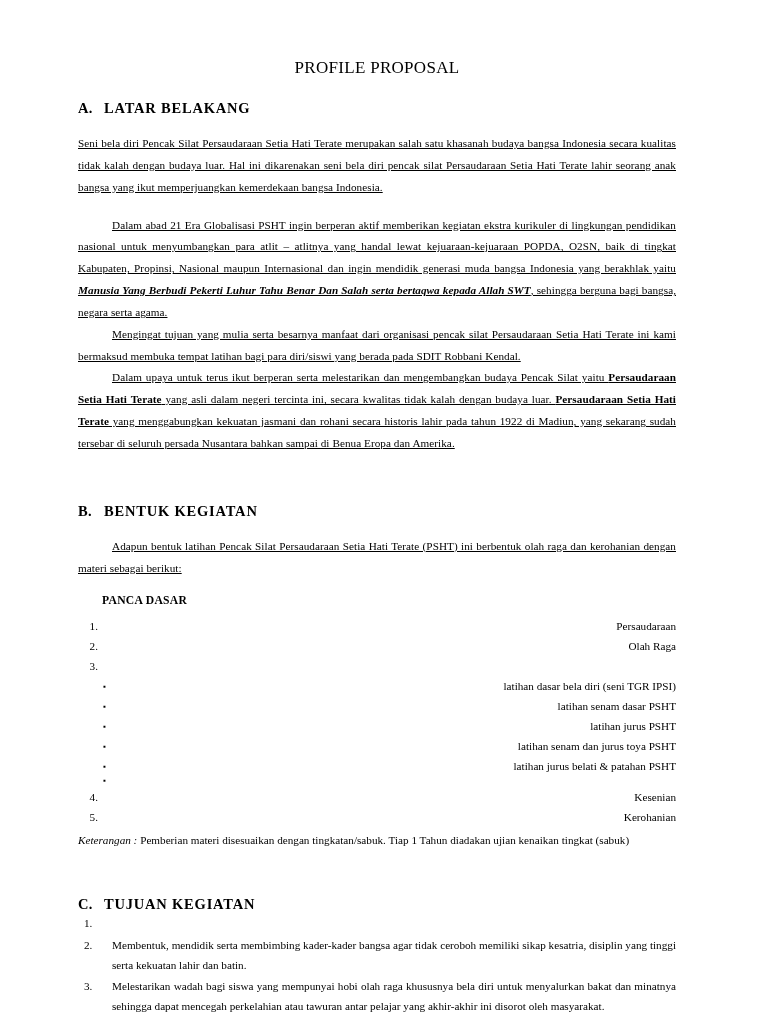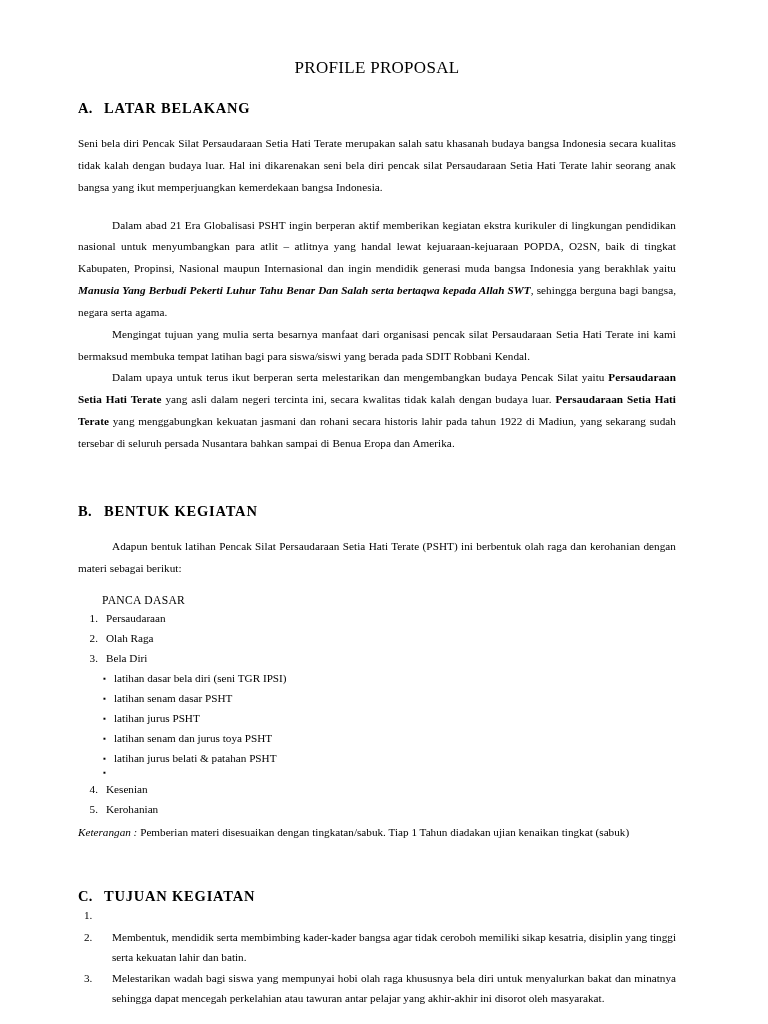--- a/index.html
+++ b/index.html
@@ -46,33 +46,34 @@
   }
   p.body {
     font-size: 11.2px;
     line-height: 1.95;
     margin: 0;
     text-align: justify;
     letter-spacing: 0.05px;
   }
   .para-block {
     margin-top: 16px;
+    text-decoration: underline;
   }
   .indent {
     text-indent: 34px;
   }
   .tight {
     line-height: 1.8;
   }
   .italic { font-style: italic; }
   .bold { font-weight: bold; }
   .subhead {
     font-size: 11.6px;
-    font-weight: normal;
-    margin: 14px 0 2px 24px;
+    font-weight: bold;
+    margin: 14px 0 10px 24px;
     letter-spacing: 0.3px;
   }
   ol.numlist, ul.sqlist {
     margin: 0;
     padding: 0;
     list-style: none;
   }
   .list-item {
     font-size: 11.2px;
     line-height: 1.52;
@@ -87,21 +88,21 @@
     padding-right: 8px;
     box-sizing: border-box;
   }
   .list-item.square .marker {
     width: 36px;
     font-size: 8px;
     line-height: 1;
     position: relative;
     top: -1px;
   }
-  .list-item .txt { flex: 1 1 auto; }
+  .list-item .txt { flex: 1 1 auto; text-align: right; }
   .keterangan {
     font-size: 11.2px;
     margin-top: 4px;
     line-height: 1.5;
   }
   .ol-item {
     font-size: 11.2px;
     line-height: 1.75;
     display: flex;
     align-items: baseline;
@@ -128,21 +129,21 @@
     <span class="letter">A.</span>
     <span class="label">LATAR BELAKANG</span>
   </div>
 
   <div class="para-block">
     <p class="body">Seni bela diri Pencak Silat Persaudaraan Setia Hati Terate merupakan salah satu khasanah budaya bangsa Indonesia secara kualitas tidak kalah dengan budaya luar. Hal ini dikarenakan seni bela diri pencak silat Persaudaraan Setia Hati Terate lahir seorang anak bangsa yang ikut memperjuangkan kemerdekaan bangsa Indonesia.</p>
   </div>
 
   <div class="para-block">
     <p class="body indent tight"><span>Dalam abad 21 Era Globalisasi PSHT ingin berperan aktif memberikan kegiatan ekstra kurikuler di lingkungan pendidikan nasional untuk menyumbangkan para atlit – atlitnya yang handal lewat kejuaraan-kejuaraan POPDA, O2SN, baik di tingkat Kabupaten, Propinsi, Nasional maupun Internasional dan ingin mendidik generasi muda bangsa Indonesia yang berakhlak yaitu </span><span class="italic bold">Manusia Yang Berbudi Pekerti Luhur Tahu Benar Dan Salah serta bertaqwa kepada Allah SWT</span><span>, sehingga berguna bagi bangsa, negara serta agama.</span></p>
-    <p class="body indent tight">Mengingat tujuan yang mulia serta besarnya manfaat dari organisasi pencak silat Persaudaraan Setia Hati Terate ini kami bermaksud membuka tempat latihan bagi para siswa/siswi yang berada pada SDIT Robbani Kendal.</p>
+    <p class="body indent tight">Mengingat tujuan yang mulia serta besarnya manfaat dari organisasi pencak silat Persaudaraan Setia Hati Terate ini kami bermaksud membuka tempat latihan bagi para diri/siswi yang berada pada SDIT Robbani Kendal.</p>
     <p class="body indent tight"><span>Dalam upaya untuk terus ikut berperan serta melestarikan dan mengembangkan budaya Pencak Silat yaitu </span><span class="bold">Persaudaraan Setia Hati Terate</span><span> yang asli dalam negeri tercinta ini, secara kwalitas tidak kalah dengan budaya luar. </span><span class="bold">Persaudaraan Setia Hati Terate</span><span> yang menggabungkan kekuatan jasmani dan rohani secara historis lahir pada tahun 1922 di Madiun, yang sekarang sudah tersebar di seluruh persada Nusantara bahkan sampai di Benua Eropa dan Amerika.</span></p>
   </div>
 
   <div class="spacer-lg"></div>
 
   <div class="section-head">
     <span class="letter">B.</span>
     <span class="label">BENTUK KEGIATAN</span>
   </div>
 
@@ -156,21 +157,20 @@
     <li class="list-item">
         <span class="marker">1.</span>
         <span class="txt">Persaudaraan</span>
       </li>
     <li class="list-item">
         <span class="marker">2.</span>
         <span class="txt">Olah Raga</span>
       </li>
     <li class="list-item">
         <span class="marker">3.</span>
-        <span class="txt">Bela Diri</span>
       </li>
     <li class="list-item square">
         <span class="marker">▪</span>
         <span class="txt">latihan dasar bela diri (seni TGR IPSI)</span>
       </li>
     <li class="list-item square">
         <span class="marker">▪</span>
         <span class="txt">latihan senam dasar PSHT</span>
       </li>
     <li class="list-item square">

